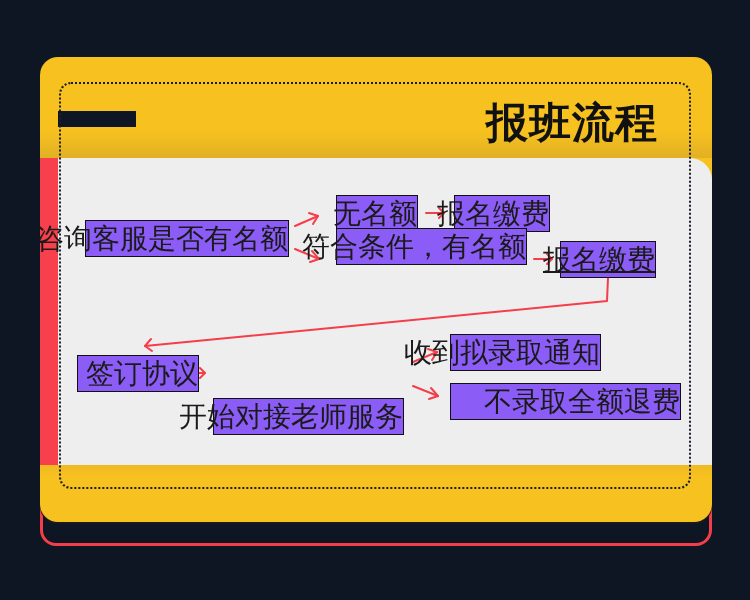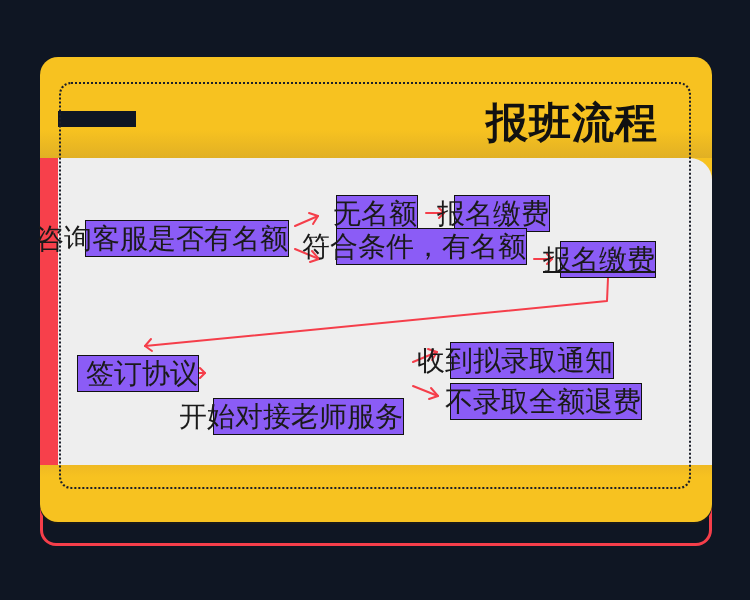--- a/index.html
+++ b/index.html
@@ -97,20 +97,20 @@
 </div>
 <div class="box" style="left:560px;top:241px;width:96px;height:37px;text-decoration:underline;">
   <span>报名缴费</span>
 </div>
 <div class="box" style="left:77px;top:355px;width:122px;height:37px;">
   <span>签订协议</span>
 </div>
 <div class="box" style="left:213px;top:355px;width:191px;height:37px;margin-top:43px;">
   <span>开始对接老师服务</span>
 </div>
-<div class="box" style="left:450px;top:334px;width:164px;height:37px;margin-top:8px;">
+<div class="box" style="left:450px;top:334px;width:151px;height:37px;">
   <span>收到拟录取通知</span>
 </div>
-<div class="box" style="left:450px;top:383px;width:192px;height:37px;padding-left:33px;">
+<div class="box" style="left:450px;top:383px;width:231px;height:37px;padding-left:33px;">
   <span>不录取全额退费</span>
 </div>
 
 <div class="dotted"></div>
 
 </body></html>

